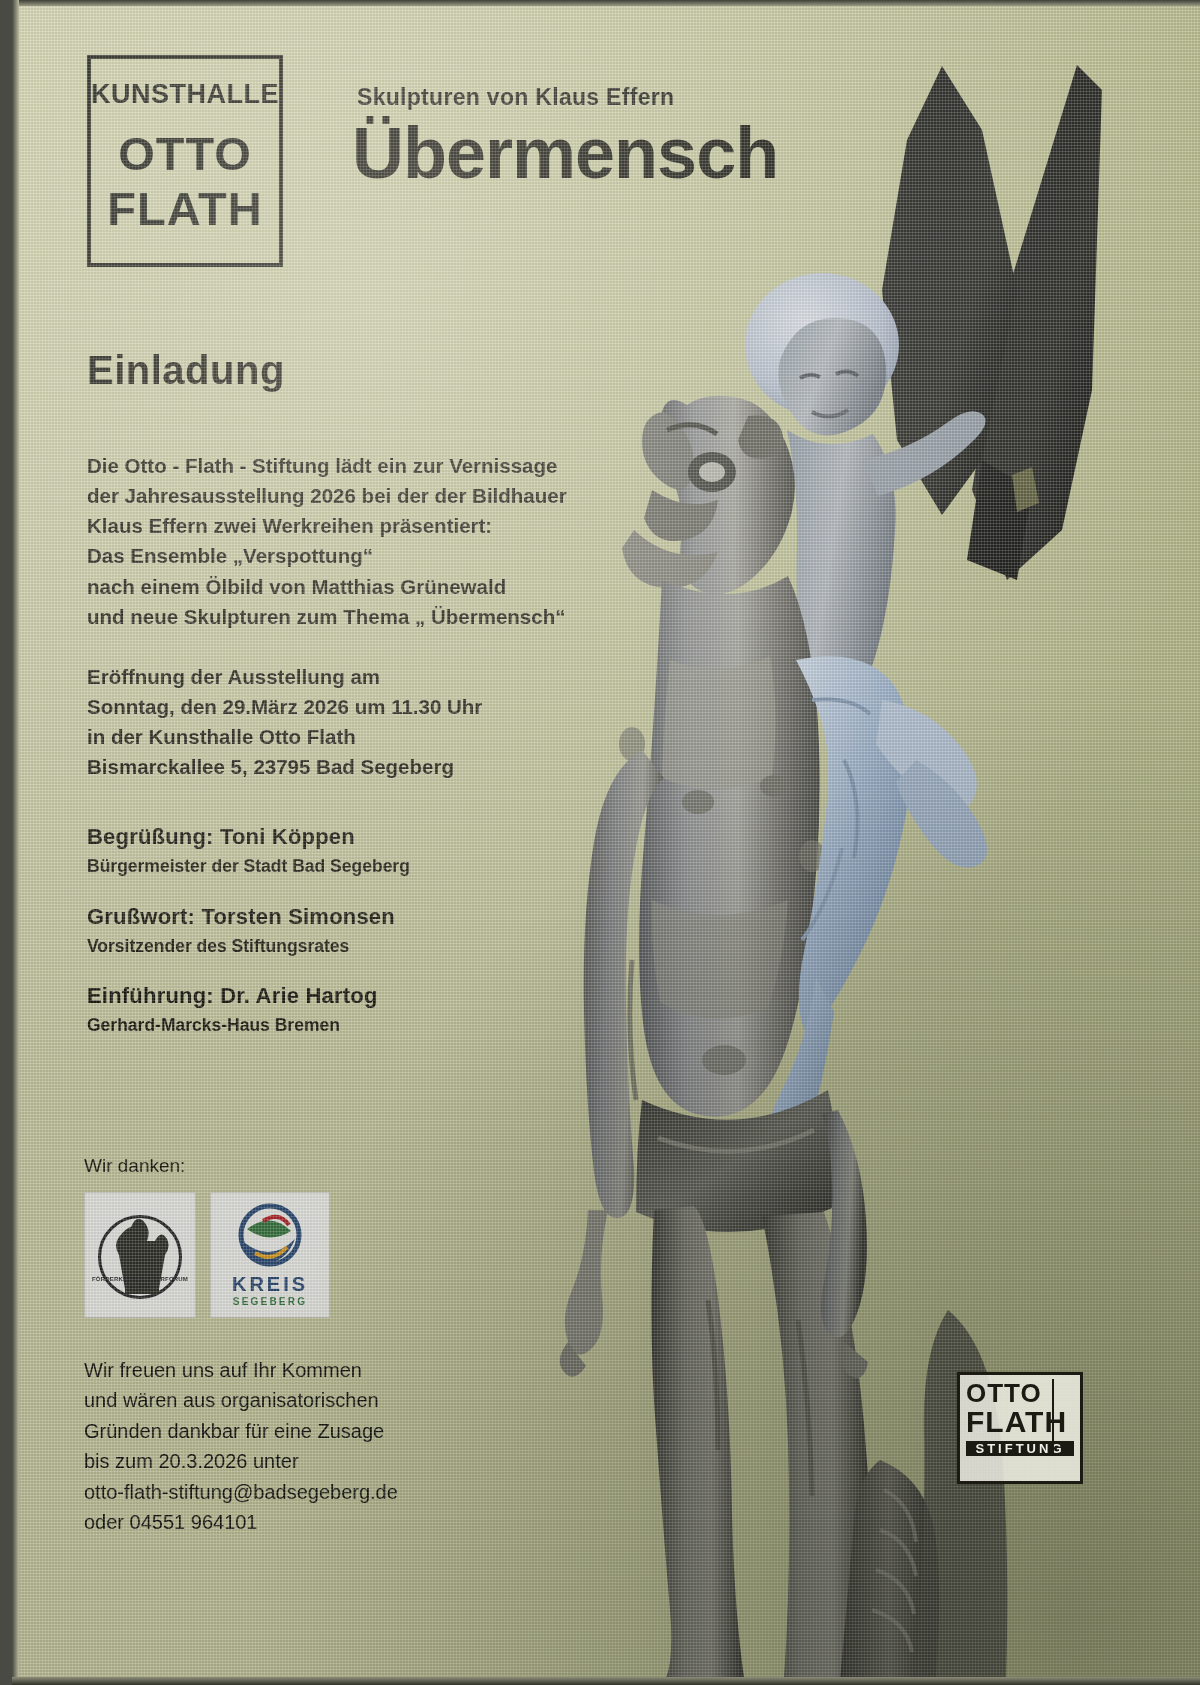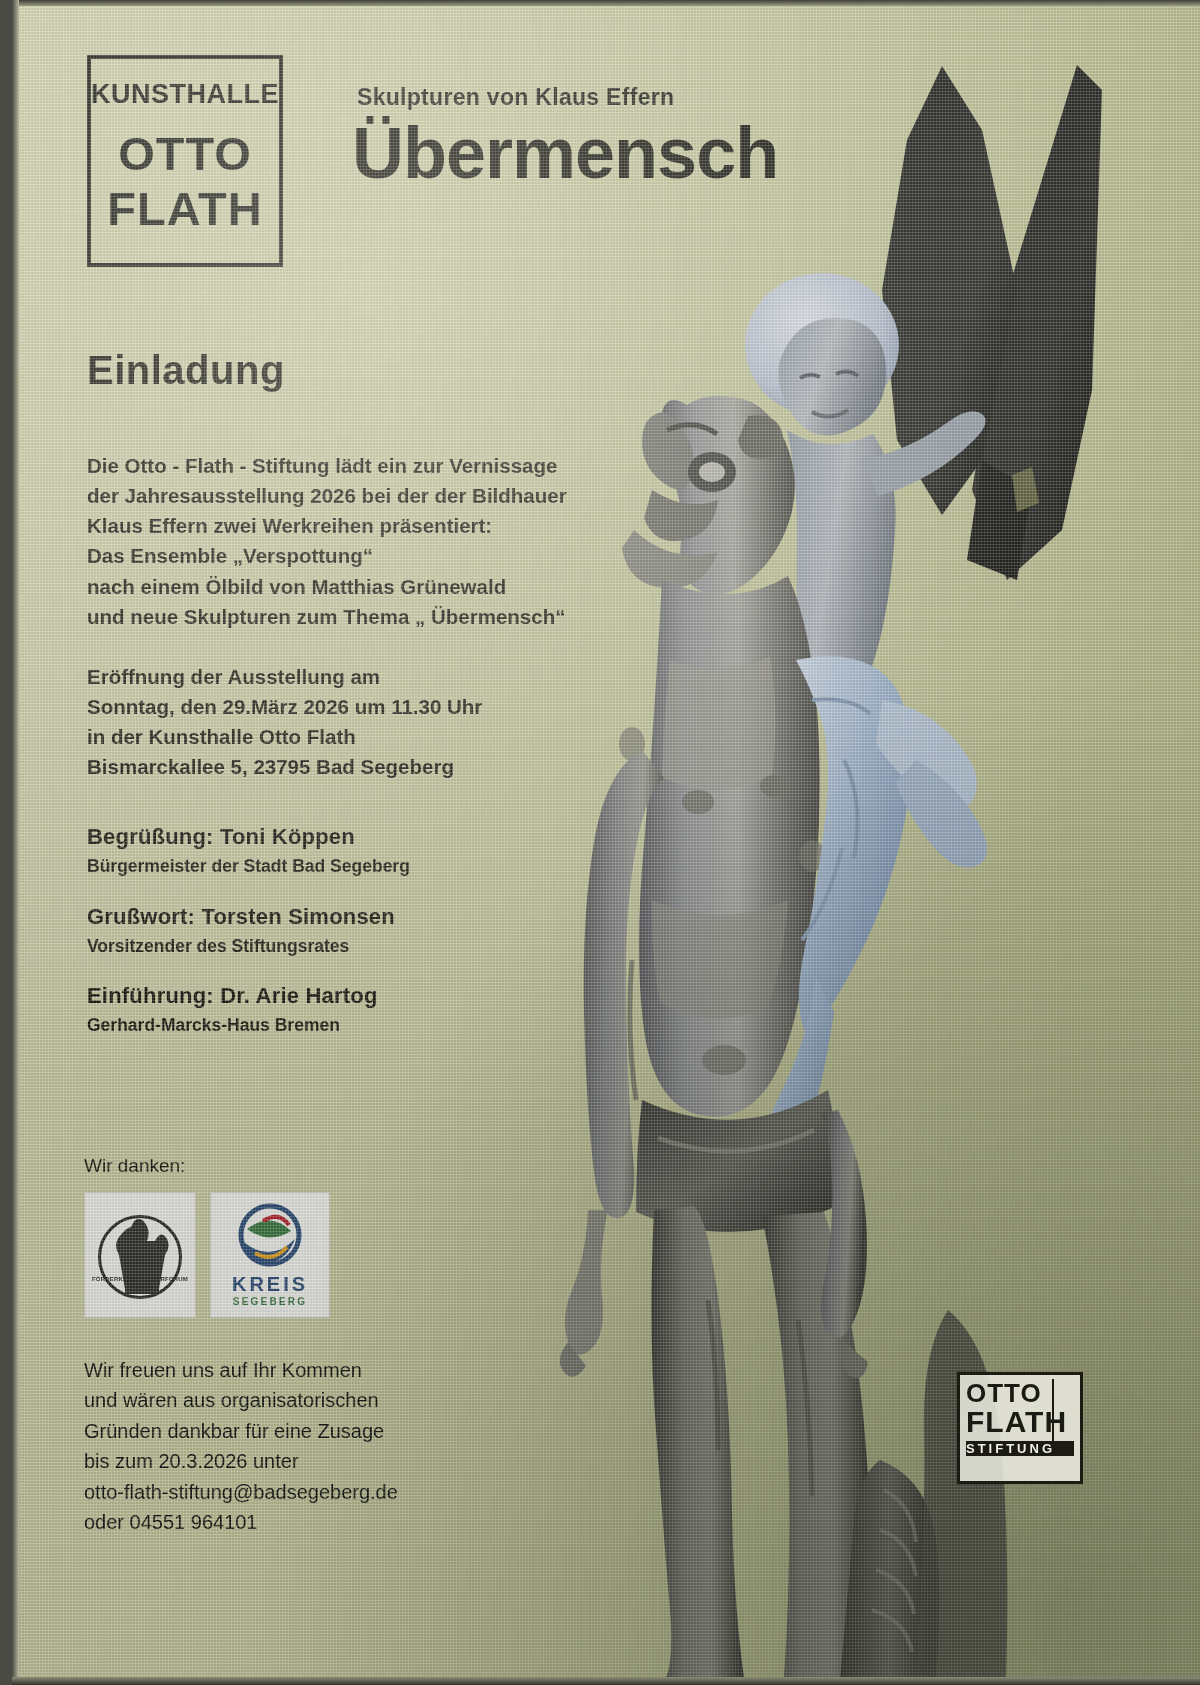--- a/index.html
+++ b/index.html
@@ -276,21 +276,21 @@
     letter-spacing: 1px;
     line-height: 1.05;
     text-align: left;
   }
   #stamp .s3 {
     font-size: 13px;
     font-weight: bold;
     color: #f0f0e8;
     background: #1b1b14;
     letter-spacing: 3px;
-    text-align: left;
+    text-align: center;
     margin-top: 3px;
   }
   #stamp .sdiv {
     position: absolute;
     right: 26px; top: 4px; bottom: 28px;
     width: 2px;
     background: #1b1b14;
   }
 </style>
 </head>

